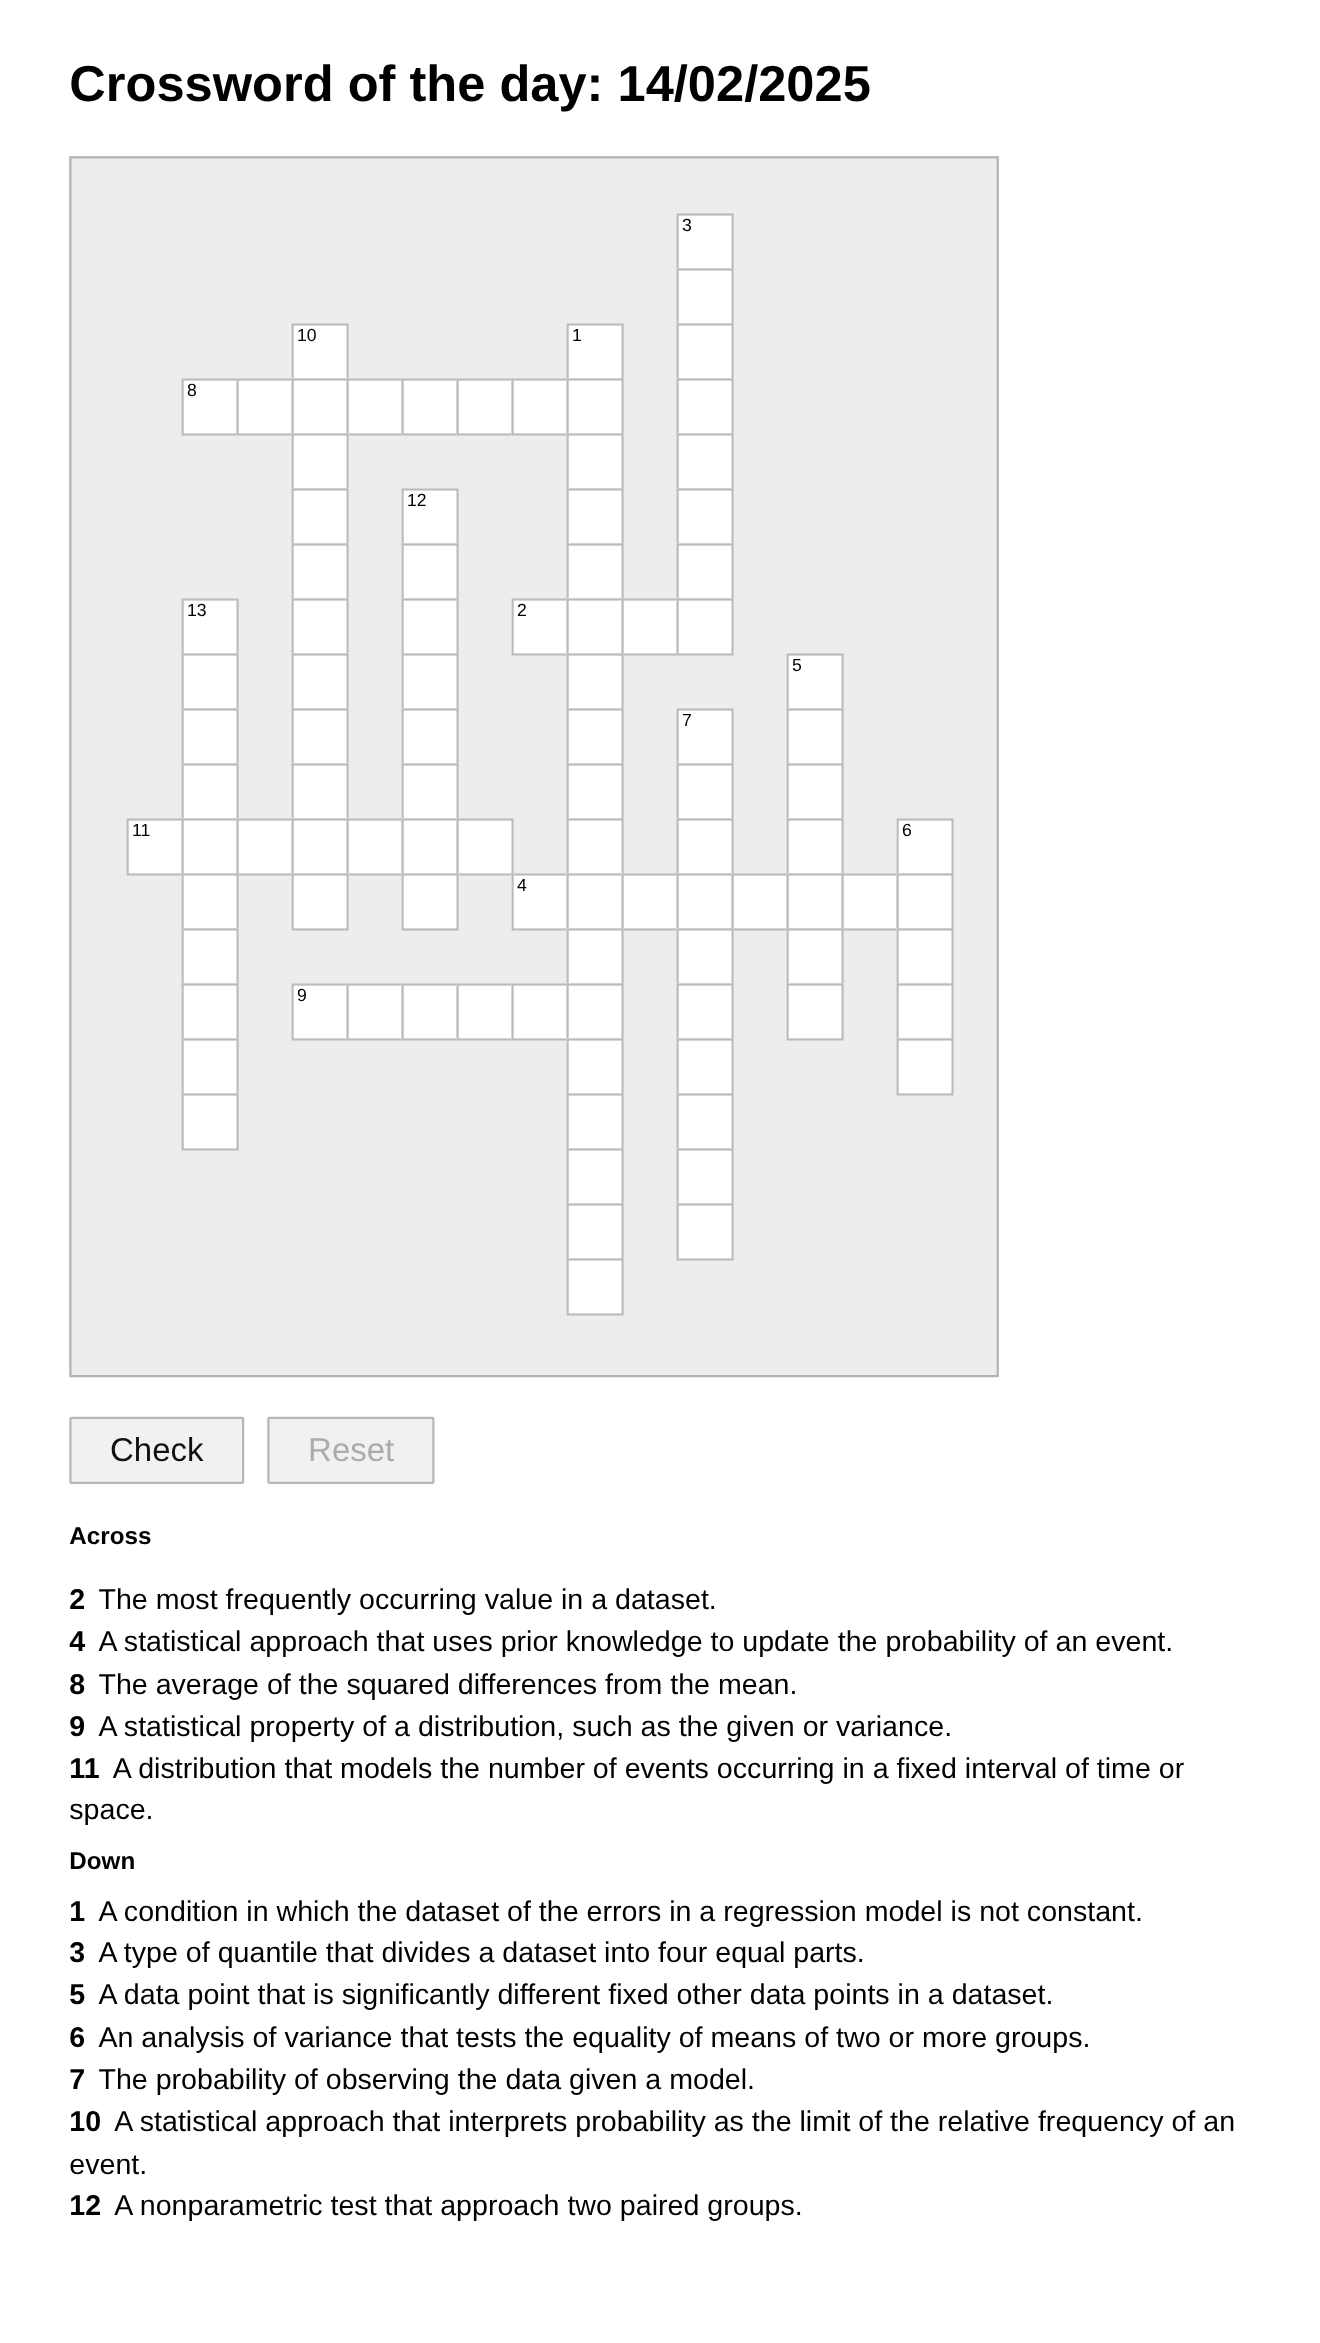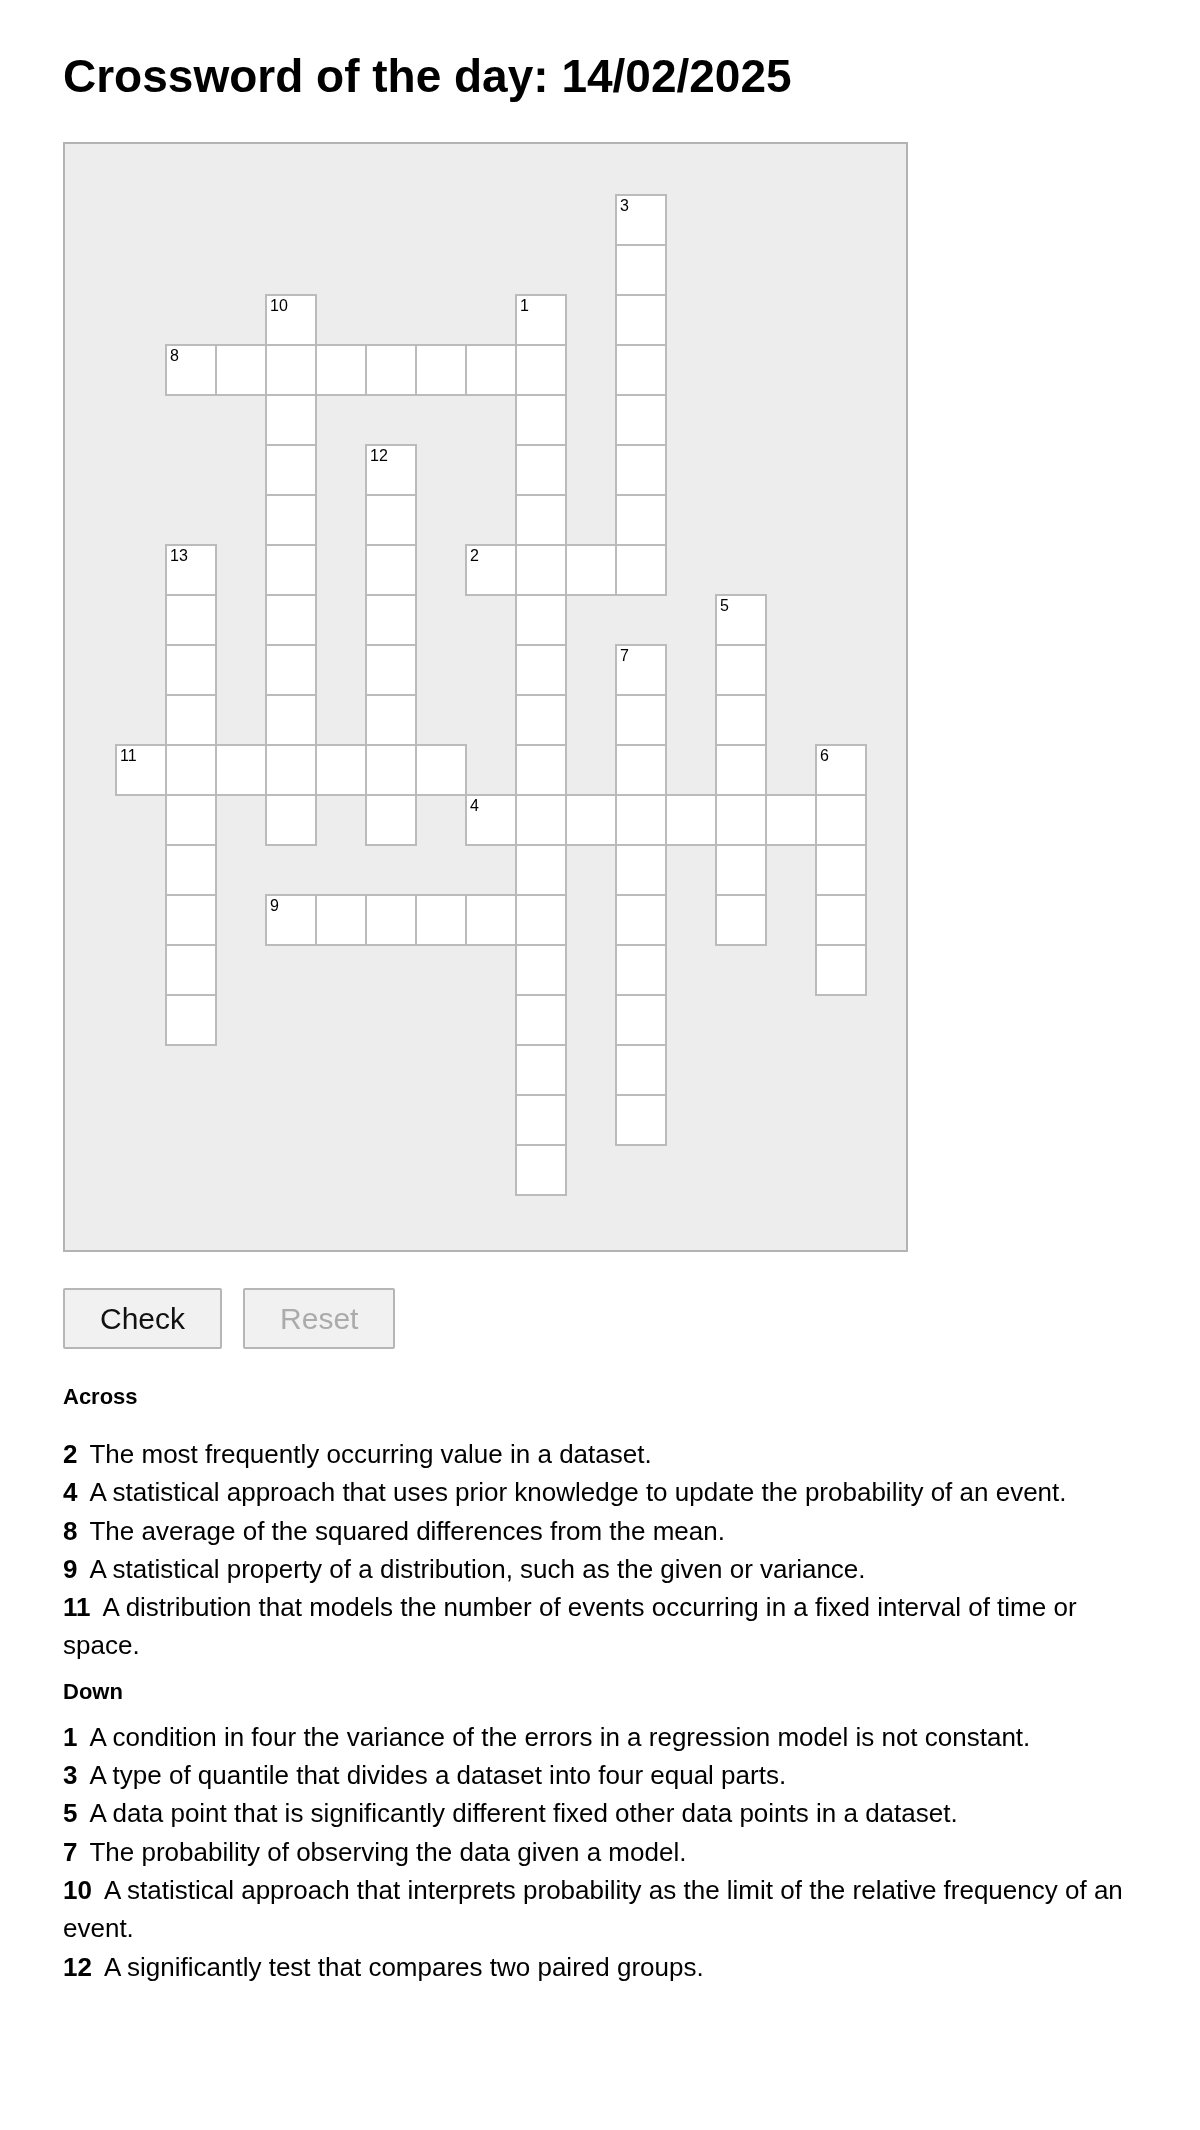--- a/index.html
+++ b/index.html
@@ -237,20 +237,21 @@
   <div class="clue-heading heading-across">Across</div>
   <div id="across-list">
       <p class="clue"><span class="clue-num">2</span><span>The most frequently occurring value in a dataset.</span></p>
       <p class="clue"><span class="clue-num">4</span><span>A statistical approach that uses prior knowledge to update the probability of an event.</span></p>
       <p class="clue"><span class="clue-num">8</span><span>The average of the squared differences from the mean.</span></p>
       <p class="clue"><span class="clue-num">9</span><span>A statistical property of a distribution, such as the given or variance.</span></p>
       <p class="clue"><span class="clue-num">11</span><span>A distribution that models the number of events occurring in a fixed interval of time or space.</span></p>
     </div>
   <div class="clue-heading heading-down">Down</div>
   <div id="down-list">
-      <p class="clue"><span class="clue-num">1</span><span>A condition in four the variance of the errors in a regression model is not constant.</span></p>
+      <p class="clue"><span class="clue-num">1</span><span>A condition in which the dataset of the errors in a regression model is not constant.</span></p>
       <p class="clue"><span class="clue-num">3</span><span>A type of quantile that divides a dataset into four equal parts.</span></p>
       <p class="clue"><span class="clue-num">5</span><span>A data point that is significantly different fixed other data points in a dataset.</span></p>
+      <p class="clue"><span class="clue-num">6</span><span>An analysis of variance that tests the equality of means of two or more groups.</span></p>
       <p class="clue"><span class="clue-num">7</span><span>The probability of observing the data given a model.</span></p>
       <p class="clue"><span class="clue-num">10</span><span>A statistical approach that interprets probability as the limit of the relative frequency of an event.</span></p>
-      <p class="clue"><span class="clue-num">12</span><span>A significantly test that compares two paired groups.</span></p>
+      <p class="clue"><span class="clue-num">12</span><span>A nonparametric test that approach two paired groups.</span></p>
     </div>
 </div>
 
 </body></html>

